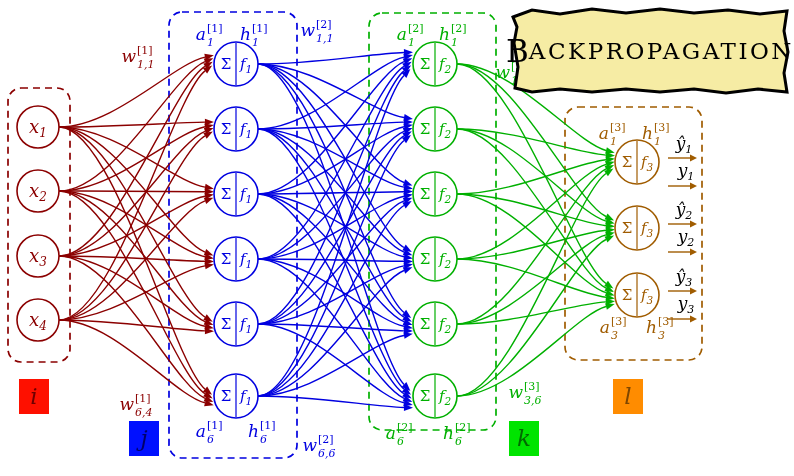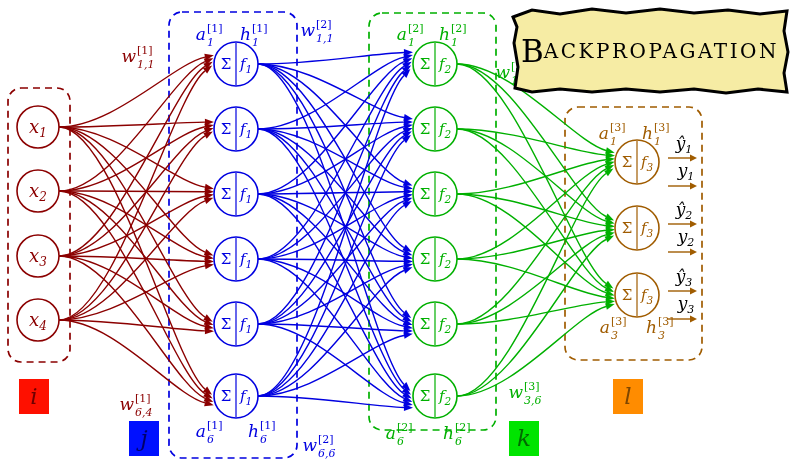--- a/index.html
+++ b/index.html
@@ -9,21 +9,21 @@
        font-family:"DejaVu Serif",serif;font-style:italic;font-size:23px;line-height:1;}
   #idx-i{left:19px;top:379px;}
   #idx-j{left:129px;top:421px;}
   #idx-k{left:509px;top:421px;}
   #idx-l{left:613px;top:379px;}
   .title-wrap{position:absolute;left:508px;top:5px;width:284px;height:92px;}
   .title-wrap svg{position:absolute;left:0;top:0;}
   .title-text{position:absolute;inset:0;display:flex;align-items:center;justify-content:center;
               color:#000;font-family:"DejaVu Serif",serif;}
   .tfirst{font-size:31px;line-height:1;}
-  .trest{font-size:20px;letter-spacing:2.5px;line-height:1;}
+  .trest{font-size:23px;letter-spacing:2.5px;line-height:1;}
 </style>
 </head>
 <body>
 
 <div class="stage">
   <svg id="net" width="794" height="476" viewBox="0 0 794 476">
       <g>
         <rect x="8" y="88" width="62" height="274" rx="13" fill="none" stroke="#8b0000" stroke-width="1.7" stroke-dasharray="7 5"></rect>
         <rect x="169" y="12" width="128" height="446" rx="13" fill="none" stroke="#0000e0" stroke-width="1.7" stroke-dasharray="7 5"></rect>
         <rect x="369" y="13" width="127" height="417" rx="13" fill="none" stroke="#00b000" stroke-width="1.7" stroke-dasharray="7 5"></rect>

